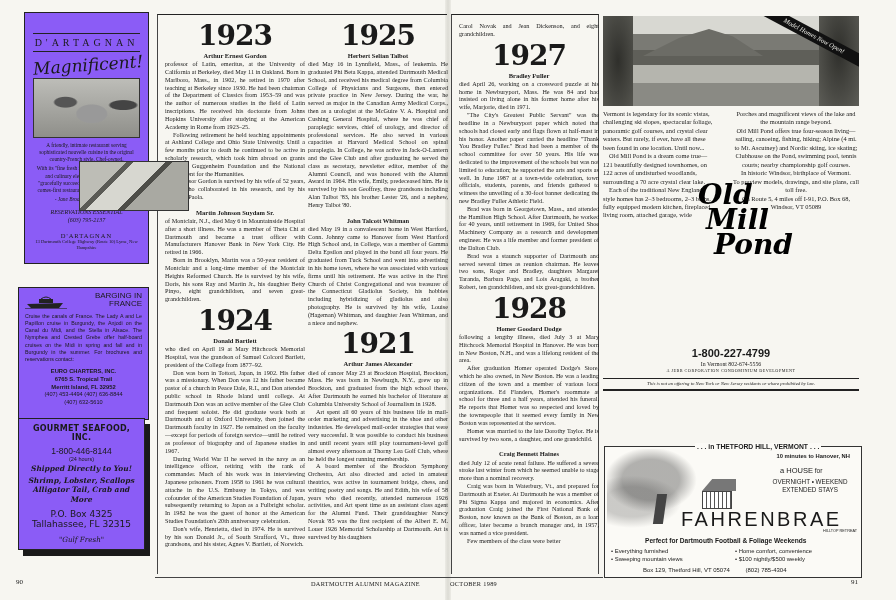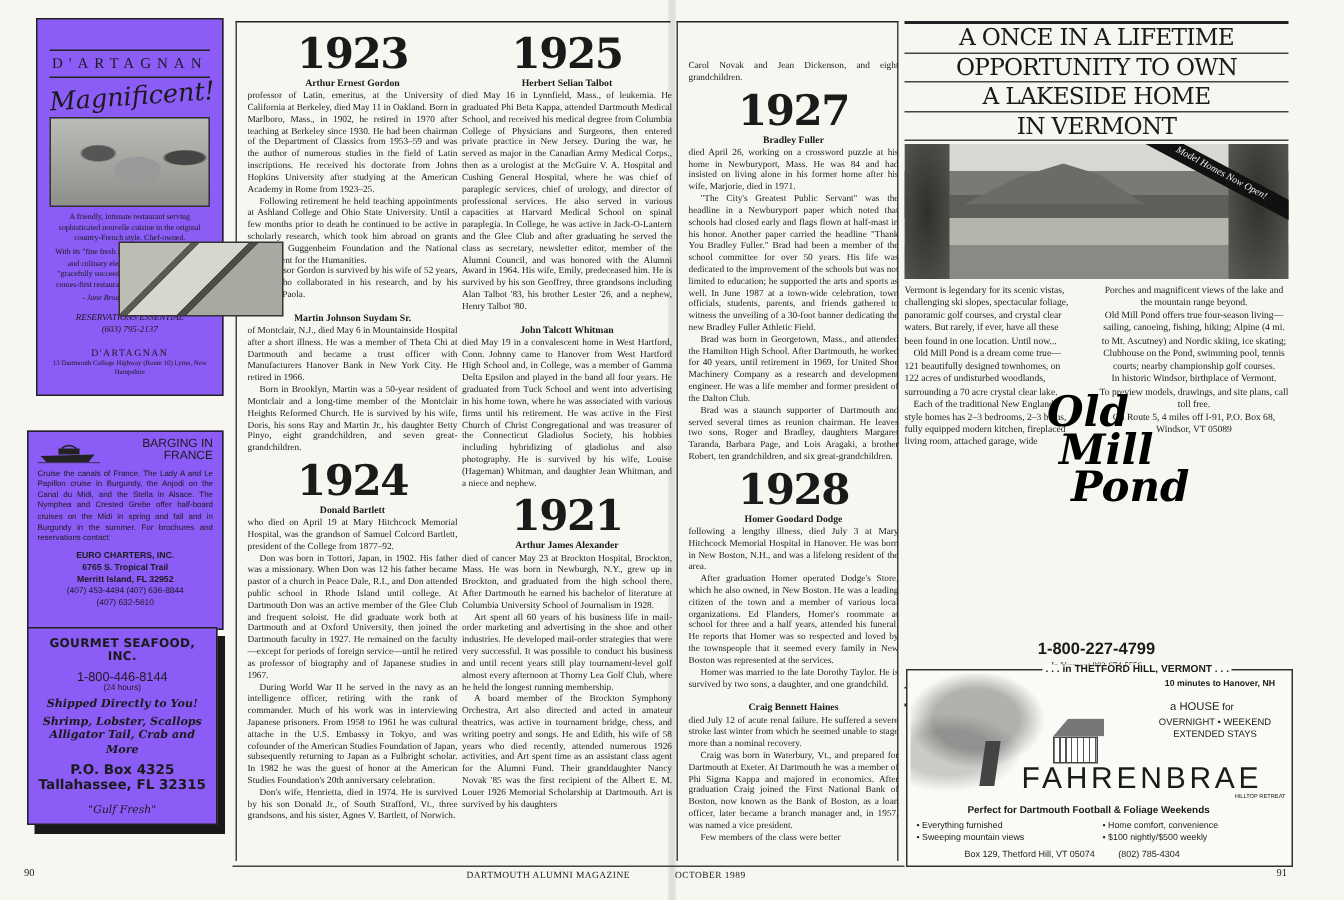--- a/index.html
+++ b/index.html
@@ -38,35 +38,35 @@
   .barge-body { font-family: "Liberation Sans", sans-serif; font-size: 5.3px; line-height: 1.35; margin-top: 4px; text-align: justify; }
   .barge-contact { font-family: "Liberation Sans", sans-serif; text-align: center; margin-top: 5px; font-size: 5.6px; line-height: 1.35; }
   .barge-contact b { font-size: 5.8px; }
 
   .ad-seafood { left: 18px; top: 418px; width: 127px; height: 132px; padding: 5px 6px; text-align: center;
     box-shadow: 5px 6px 0 #1a1a1a; }
   .sf-title { font-family: "DejaVu Sans", sans-serif; font-size: 8px; font-weight: bold; letter-spacing: 0.2px; }
   .sf-phone { font-family: "Liberation Sans", sans-serif; font-size: 8.5px; margin-top: 4px; }
   .sf-hours { font-family: "Liberation Sans", sans-serif; font-size: 5.5px; }
   .sf-italic { font-family: "DejaVu Serif", serif; font-style: italic; font-size: 7.4px; margin-top: 2px; line-height: 1.3; font-weight: bold; }
-  .sf-box { font-family: "DejaVu Sans", sans-serif; font-weight: bold; font-size: 9px; margin-top: 4px; line-height: 1.2; }
+  .sf-box { font-family: "DejaVu Sans", sans-serif; font-weight: normal; font-size: 9px; margin-top: 4px; line-height: 1.2; }
   .sf-gulf { font-family: "DejaVu Serif", serif; font-style: italic; font-size: 7.2px; margin-top: 5px; }
 
   
   .obit-frame { position: absolute; top: 14px; height: 560px; border-top: 1.5px solid #222; border-left: 1px solid #444; }
   .col { position: absolute; top: 18px; width: 140px; font-size: 6.2px; line-height: 1.26; text-align: justify; hyphens: auto; }
   .col p { text-indent: 8px; }
   .col p.first { text-indent: 0; }
   .year { font-family: "DejaVu Serif", serif; font-weight: bold; text-align: center; font-size: 28px; line-height: 1; margin: 4px 0 2px; letter-spacing: -1px; }
   .name { text-align: center; font-weight: bold; font-size: 6.5px; margin: 2px 0 0; }
   .gap { height: 6px; }
 
   .col1 { left: 165px; top: 18px; }
   .col2 { left: 308px; top: 18px; }
-  .col3 { left: 459px; top: 40px; }
+  .col3 { left: 459px; top: 22px; }
 
   
   .vt-ad { position: absolute; left: 603px; top: 14px; width: 256px; }
   .vt-headline { border-top: 2.5px solid #222; font-family: "DejaVu Serif", serif; font-size: 15.5px; text-align: center; line-height: 1; letter-spacing: -0.5px; }
   .vt-headline div { border-bottom: 1px solid #444; padding: 2px 0 1px; }
   .vt-photo { position: relative; height: 90px; margin-top: 2px; overflow: hidden;
     background:
       linear-gradient(to bottom, #d8d8d2 0 20%, #7a7a74 20% 38%, #5f5f59 38% 55%, #b5b5ae 55% 75%, #8a8a84 75%);
   }
   .vt-photo .trees-l { position: absolute; left: 0; top: 0; width: 30px; height: 100%; background: radial-gradient(ellipse at 50% 50%, #2f2f2b, #55554f); }
@@ -225,26 +225,20 @@
   <p>After graduation Homer operated Dodge's Store, which he also owned, in New Boston. He was a leading citizen of the town and a member of various local organizations. Ed Flanders, Homer's roommate at school for three and a half years, attended his funeral. He reports that Homer was so respected and loved by the townspeople that it seemed every family in New Boston was represented at the services.</p>
   <p>Homer was married to the late Dorothy Taylor. He is survived by two sons, a daughter, and one grandchild.</p>
   <div class="gap"></div>
   <div class="name">Craig Bennett Haines</div>
   <p class="first">died July 12 of acute renal failure. He suffered a severe stroke last winter from which he seemed unable to stage more than a nominal recovery.</p>
   <p>Craig was born in Waterbury, Vt., and prepared for Dartmouth at Exeter. At Dartmouth he was a member of Phi Sigma Kappa and majored in economics. After graduation Craig joined the First National Bank of Boston, now known as the Bank of Boston, as a loan officer, later became a branch manager and, in 1957, was named a vice president.</p>
   <p>Few members of the class were better</p>
 </div>
 
 <div class="vt-ad">
-  <div class="vt-headline">
-    <div>A ONCE IN A LIFETIME</div>
-    <div>OPPORTUNITY TO OWN</div>
-    <div>A LAKESIDE HOME</div>
-    <div>IN VERMONT</div>
-  </div>
   <div class="vt-photo">
     <div class="mountain"></div>
     <div class="trees-l"></div>
     <div class="trees-r"></div>
     <div class="vt-banner">Model Homes Now Open!</div>
   </div>
   <div class="vt-body">
     <div class="vt-left">
       <p class="first">Vermont is legendary for its scenic vistas, challenging ski slopes, spectacular foliage, panoramic golf courses, and crystal clear waters. But rarely, if ever, have all these been found in one location. Until now...</p>
       <p>Old Mill Pond is a dream come true—121 beautifully designed townhomes, on 122 acres of undisturbed woodlands, surrounding a 70 acre crystal clear lake.</p>

